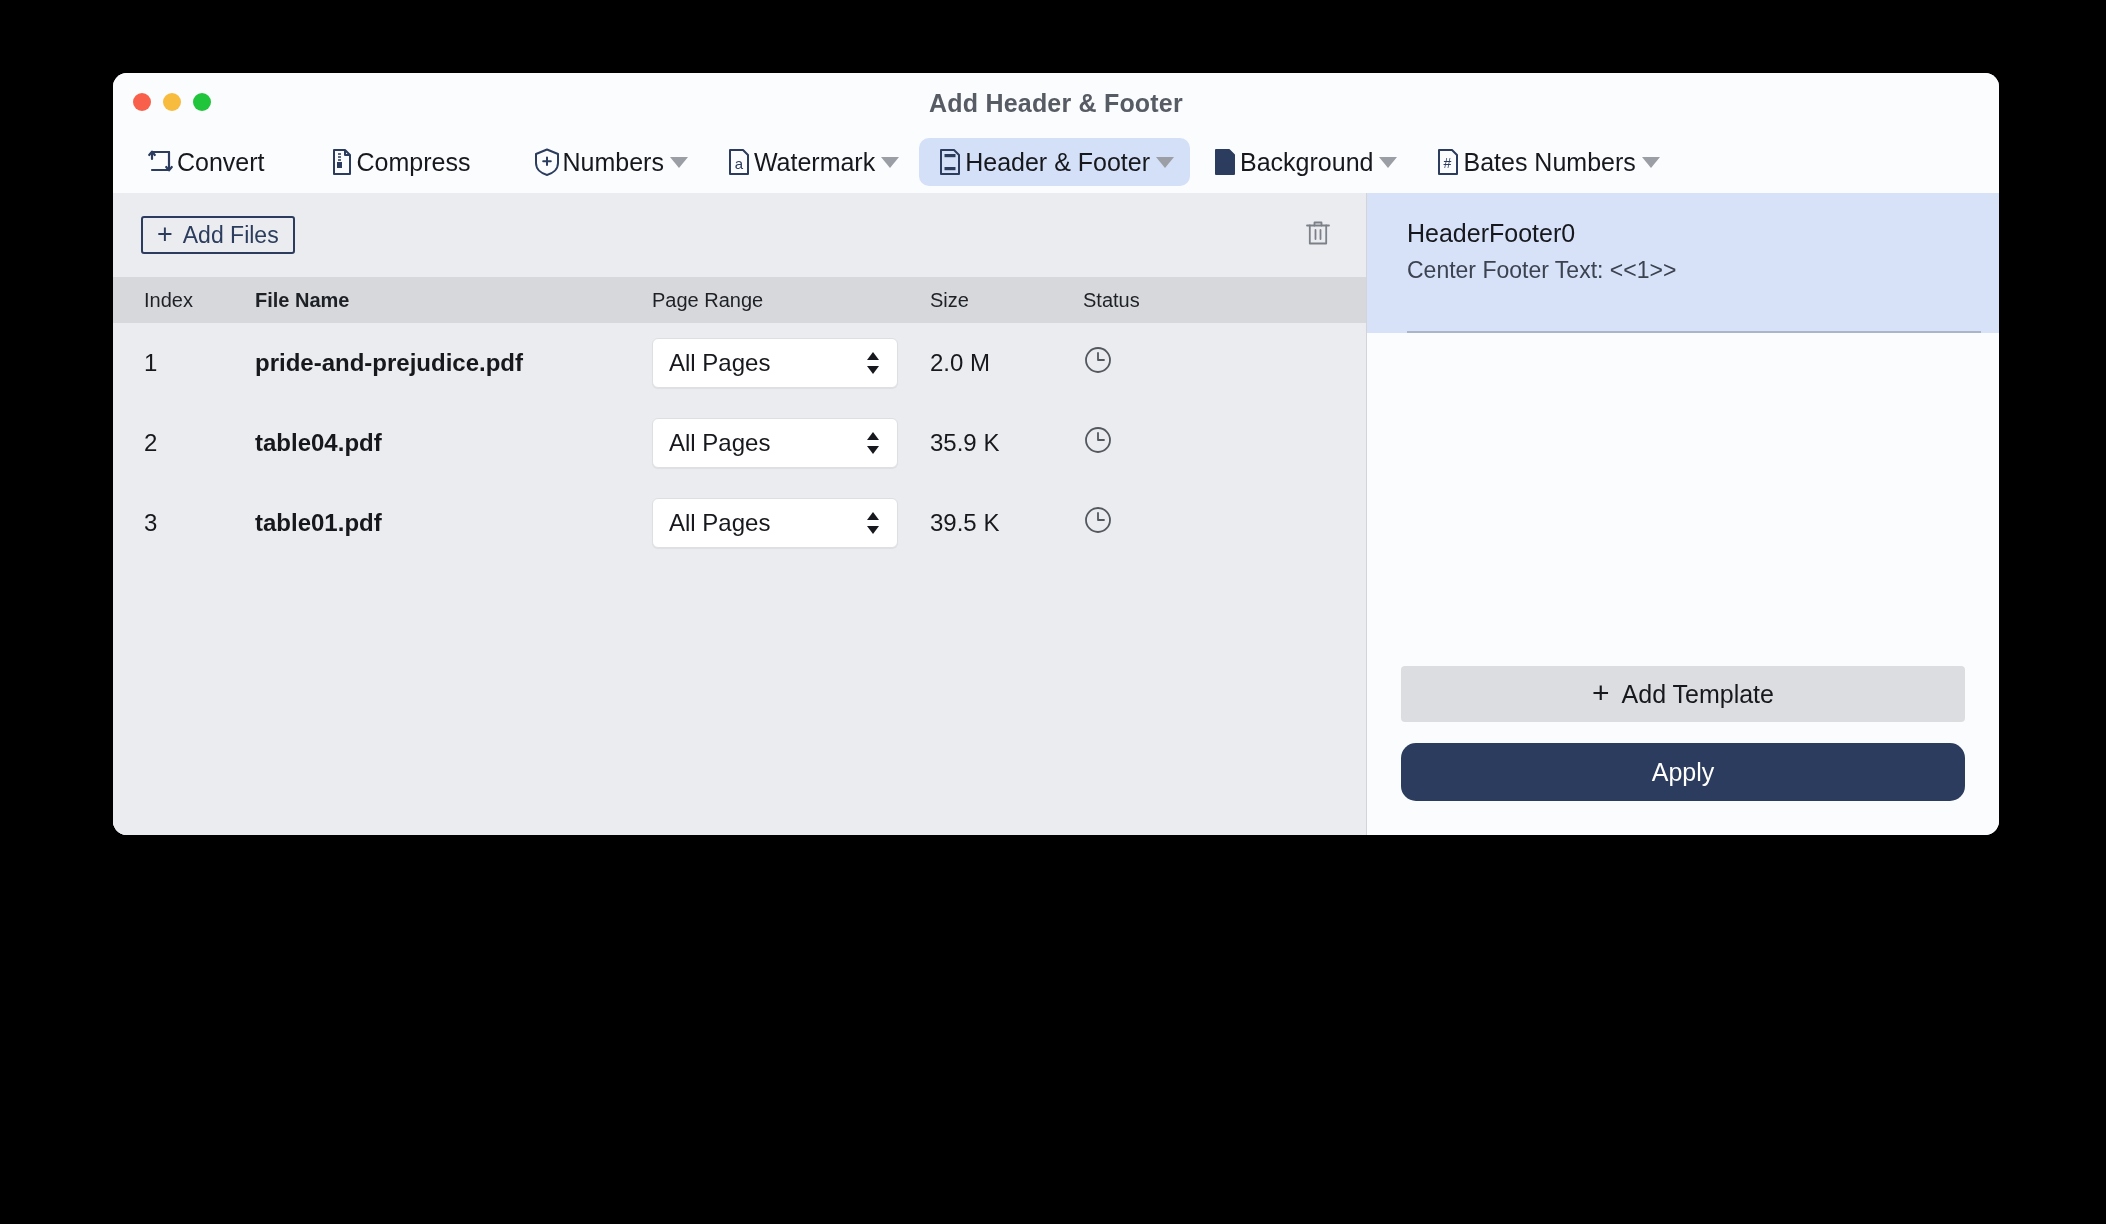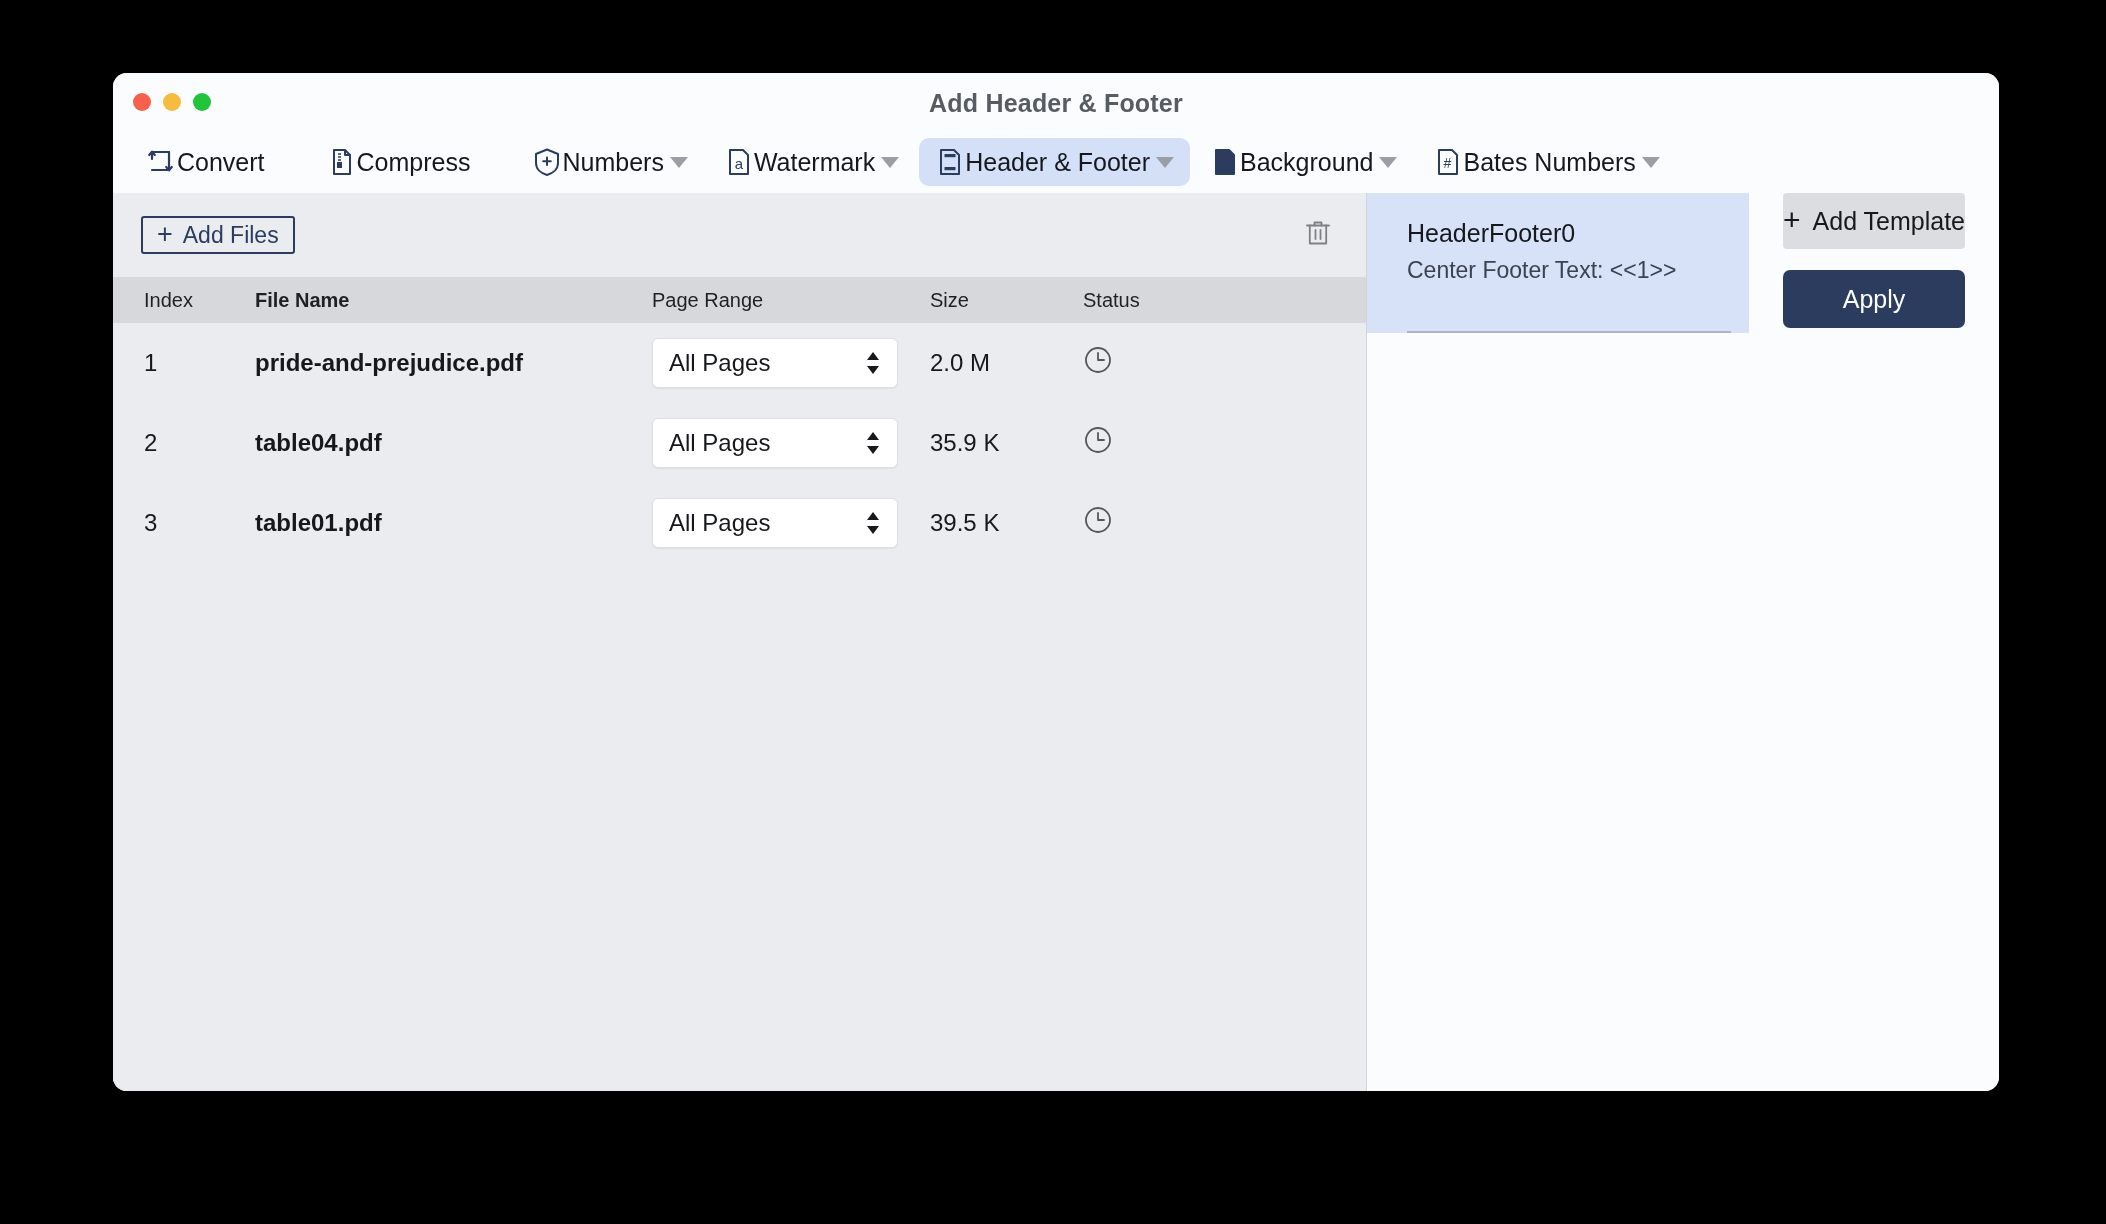--- a/index.html
+++ b/index.html
@@ -6,21 +6,21 @@
   html, body {
     width: 2106px; height: 1224px;
     background: #000000;
     font-family: "Liberation Sans", sans-serif;
     overflow: hidden;
   }
 
   #window {
     position: absolute;
     left: 113px; top: 73px;
-    width: 1886px; height: 1018px;
+    width: 1886px; height: 762px;
     background: #fbfcfe;
     border-radius: 14px;
     overflow: hidden;
     display: flex;
     flex-direction: column;
   }
 
   
   .titlebar {
     position: relative;
@@ -193,20 +193,21 @@
   }
   .clock {
     width: 30px; height: 30px;
   }
 
   
   .rightpane {
     flex: 1 1 auto;
     background: #fbfcfe;
     display: flex;
+    flex-direction: column;
     min-height: 0;
   }
   .templates {
     flex: 1 1 auto;
     overflow: hidden;
   }
   .template-item {
     background: #d7e2f8;
     padding: 26px 0 0 40px;
     cursor: default;
@@ -249,21 +250,21 @@
     margin-bottom: 21px;
     font-family: "Liberation Sans", sans-serif;
   }
   .add-template-btn .plus-sign { color: #16181d; font-size: 30px; }
   .apply-btn {
     height: 58px;
     width: 100%;
     background: #2b3c5e;
     color: #ffffff;
     border: none;
-    border-radius: 7px;
+    border-radius: 15px;
     font-size: 25px;
     cursor: default;
     font-family: "Liberation Sans", sans-serif;
   }
 </style>
 </head>
 <body>
 
 <div id="window">
 

